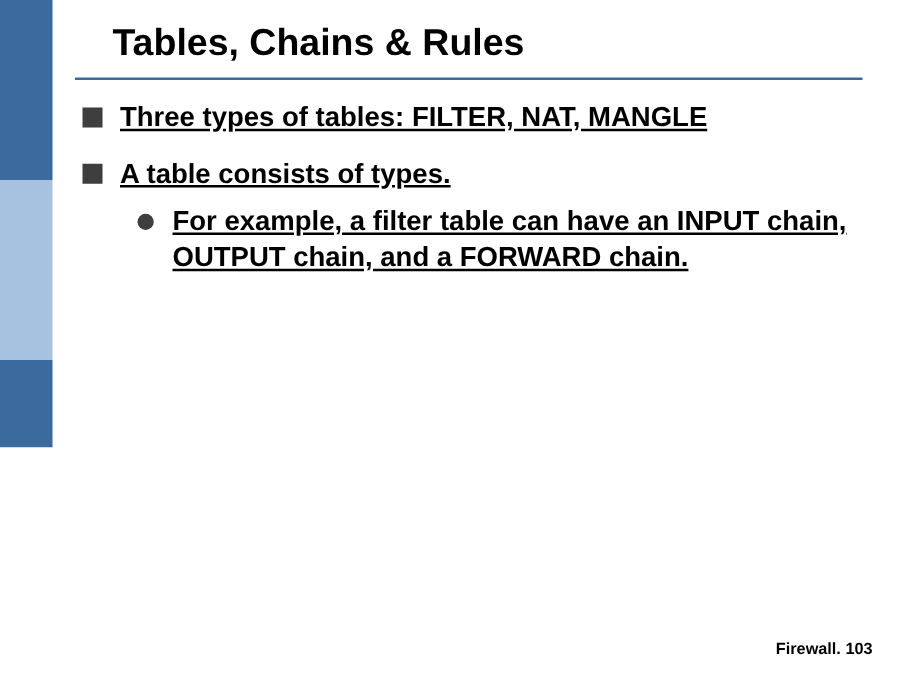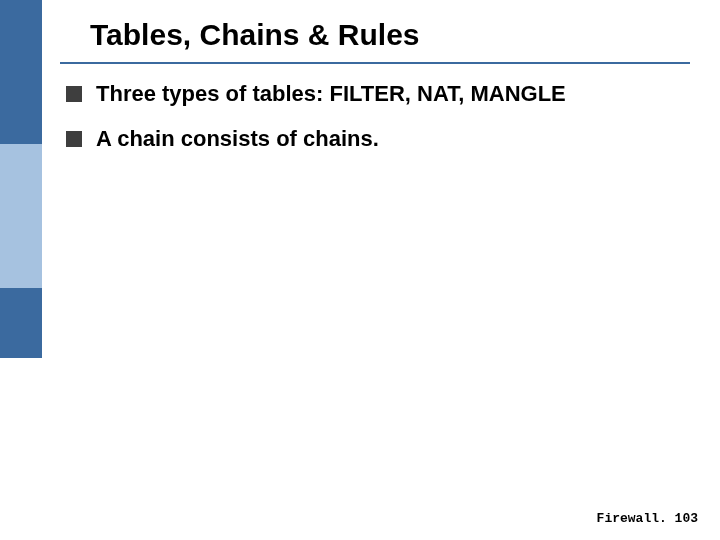--- a/index.html
+++ b/index.html
@@ -74,20 +74,21 @@
     padding: 0;
     margin: 0;
   }
   ul.level1 > li {
     position: relative;
     padding-left: 30px;
     margin: 0 0 16px 0;
     font-size: 22px;
     font-weight: bold;
     line-height: 1.3;
+    text-decoration: underline;
   }
   ul.level1 > li::before {
     content: "";
     position: absolute;
     left: 0;
     top: 6px;
     width: 16px;
     height: 16px;
     background: #3e3e3e;
   }
@@ -115,21 +116,21 @@
     border-radius: 50%;
     background: #3e3e3e;
   }
 
   .footer {
     position: absolute;
     bottom: 14px;
     right: 22px;
     font-size: 13px;
     font-weight: bold;
-    font-family: Liberation Mono, monospace;
+    font-family: Liberation Sans, sans-serif;
     color: #000;
   }
 </style>
 </head>
 <body>
 
 <div class="sidebar">
   <div class="seg-top"></div>
   <div class="seg-mid"></div>
   <div class="seg-bot1"></div>
@@ -138,18 +139,23 @@
 
 <div class="title">Tables, Chains &amp; Rules</div>
 <div class="title-rule"></div>
 
 <div class="content">
   <ul class="level1">
     <li>
       <span>Three types of tables: FILTER, NAT, MANGLE</span>
     </li>
     <li>
-      <span>A chain consists of chains.</span>
+      <span>A table consists of types.</span>
+      <ul class="level2">
+        <li>
+          <span>For example, a filter table can have an INPUT chain, OUTPUT chain, and a FORWARD chain.</span>
+        </li>
+      </ul>
     </li>
   </ul>
 </div>
 
 <div class="footer">Firewall. 103</div>
 
 </body></html>

